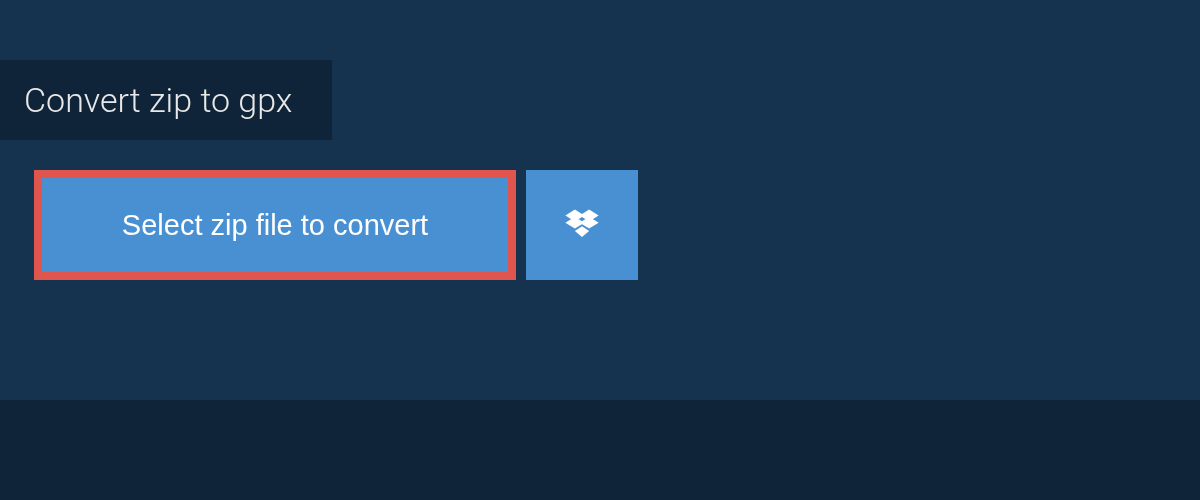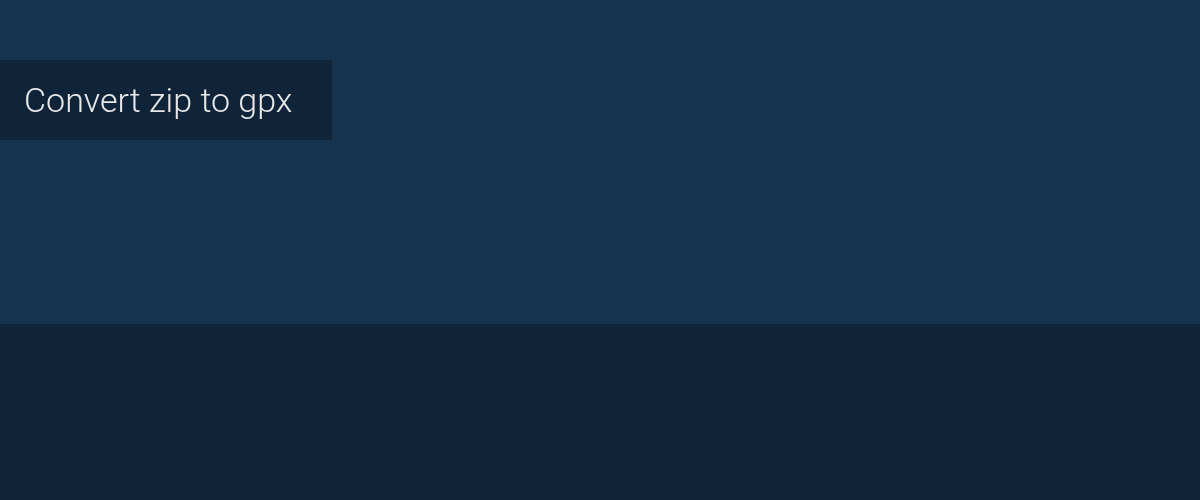--- a/index.html
+++ b/index.html
@@ -10,21 +10,21 @@
     body {
       width: 1200px;
       height: 500px;
       background: #0f2438;
       font-family: -apple-system, BlinkMacSystemFont, "Segoe UI", Roboto, sans-serif;
       overflow: hidden;
     }
     .panel {
       background: #15334f;
       width: 100%;
-      height: 324px;
+      height: 400px;
       margin-top: 0;
       position: relative;
     }
     .tab-header {
       background: #0f2438;
       display: inline-block;
       padding: 20px 40px 20px 24px;
       margin-top: 60px;
       position: absolute;
       top: 0;
@@ -77,13 +77,31 @@
     }
   </style>
 </head>
 <body>
 
 <div class="panel">
   <div class="tab-header">
     <div class="tab-title">Convert zip to gpx</div>
   </div>
 
+  <div class="button-row">
+    <div class="select-file-wrapper">
+      <button class="select-file-button">
+        <span>Select zip file to convert</span>
+      </button>
+    </div>
+    <button class="dropbox-button">
+      <span class="dropbox-icon">
+        <svg viewBox="0 0 64 64" xmlns="http://www.w3.org/2000/svg">
+          <path fill="#ffffff" d="M20 6 L4 16 L20 26 L36 16 Z"></path>
+          <path fill="#ffffff" d="M44 6 L28 16 L44 26 L60 16 Z"></path>
+          <path fill="#ffffff" d="M4 28 L20 18 L36 28 L20 38 Z"></path>
+          <path fill="#ffffff" d="M28 28 L44 18 L60 28 L44 38 Z"></path>
+          <path fill="#ffffff" d="M20 42 L32 34 L44 42 L32 52 Z"></path>
+        </svg>
+      </span>
+    </button>
+  </div>
 </div>
 
 </body></html>

